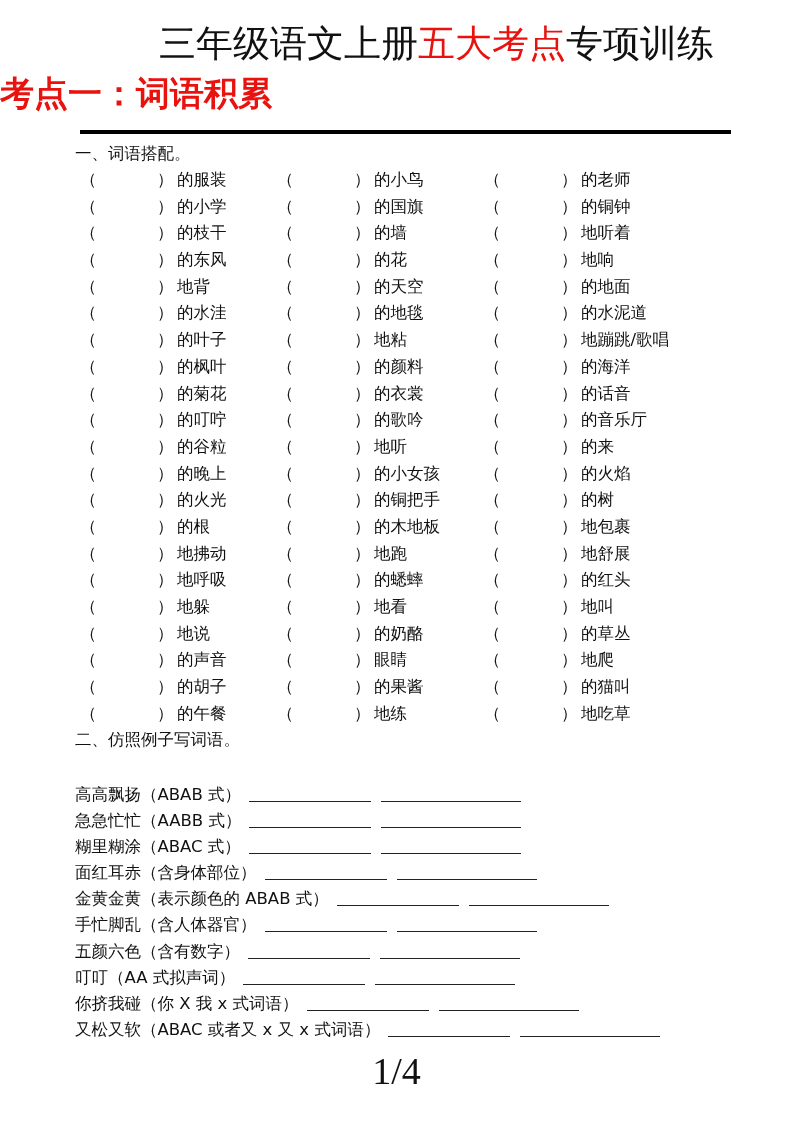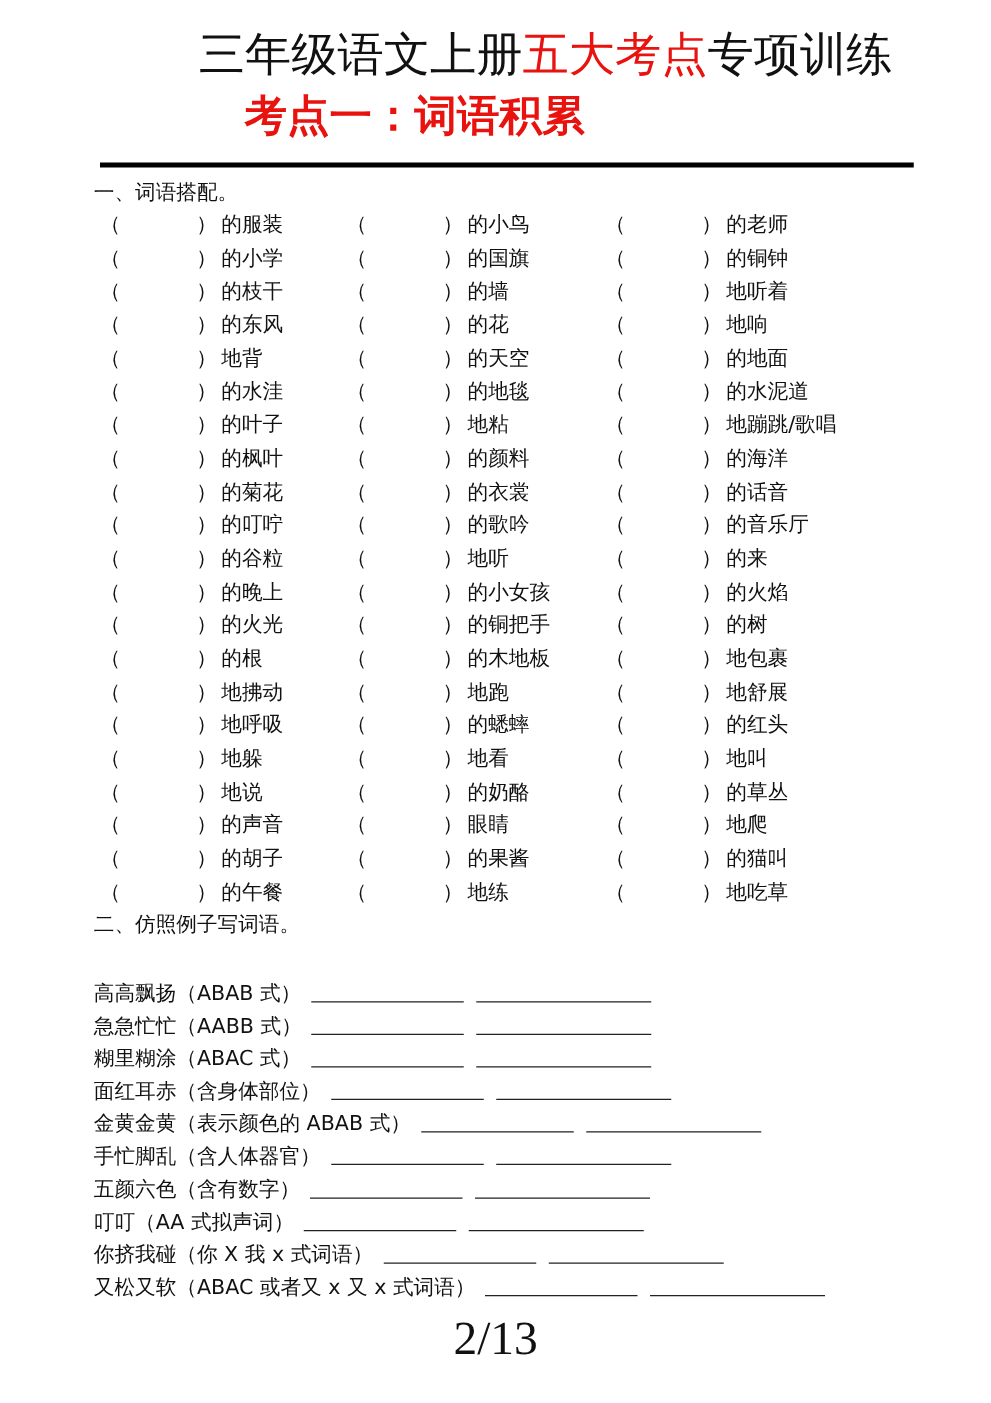--- a/index.html
+++ b/index.html
@@ -1,21 +1,21 @@
 <!DOCTYPE html>
 <html><head>
 <meta charset="utf-8">
 <style>
   html, body { margin: 0; padding: 0; background: #ffffff; }
   body { width: 793px; height: 1122px; position: relative; overflow: hidden;
          font-family: "DejaVu Sans", "Liberation Sans", sans-serif; color: #111; }
   .title { position: absolute; left: 0; width: 793px; text-align: center; top: 20px;
            font-size: 37px; line-height: 48px; letter-spacing: 0px; color: #111; white-space: nowrap; padding-left: 40px; }
   .title .red { color: #e8120f; }
-  .subtitle { position: absolute; left: 0; width: 663px; text-align: center; top: 70px;
+  .subtitle { position: absolute; left: 0; width: 663px; text-align: left; top: 70px;
               font-size: 34px; line-height: 46px; font-weight: bold; color: #e8120f; white-space: nowrap; }
   .rule { position: absolute; left: 80px; top: 130px; width: 651px; height: 4px; background: #000; }
   .section-title { position: absolute; left: 75px; font-size: 16.5px; line-height: 22px; white-space: nowrap; }
   .grid { position: absolute; left: 0; top: 168px; width: 793px; }
   .row { position: relative; height: 26.7px; font-size: 16.5px; line-height: 24px; }
   .cell { position: absolute; top: 0; white-space: nowrap; }
   .paren-l, .paren-r, .word { position: absolute; top: 0; white-space: nowrap; }
   .paren-r { width: 14px; }
   .col0 { left: 0; } .col1 { left: 197px; } .col2 { left: 404px; }
   .paren-l { left: 80px; } .paren-r { left: 157px; } .word { left: 177px; }
@@ -517,13 +517,13 @@
       <span class="blank b" style="margin-left: 10px;"></span>
     </div>
     <div class="ex-row">
       <span>又松又软</span>
       <span>（ABAC 或者又 x 又 x 式词语）</span>
       <span class="blank a"></span>
       <span class="blank b" style="margin-left: 10px;"></span>
     </div>
   </div>
 
-<div class="page-num">2/13</div>
+<div class="page-num">1/4</div>
 
 </body></html>

